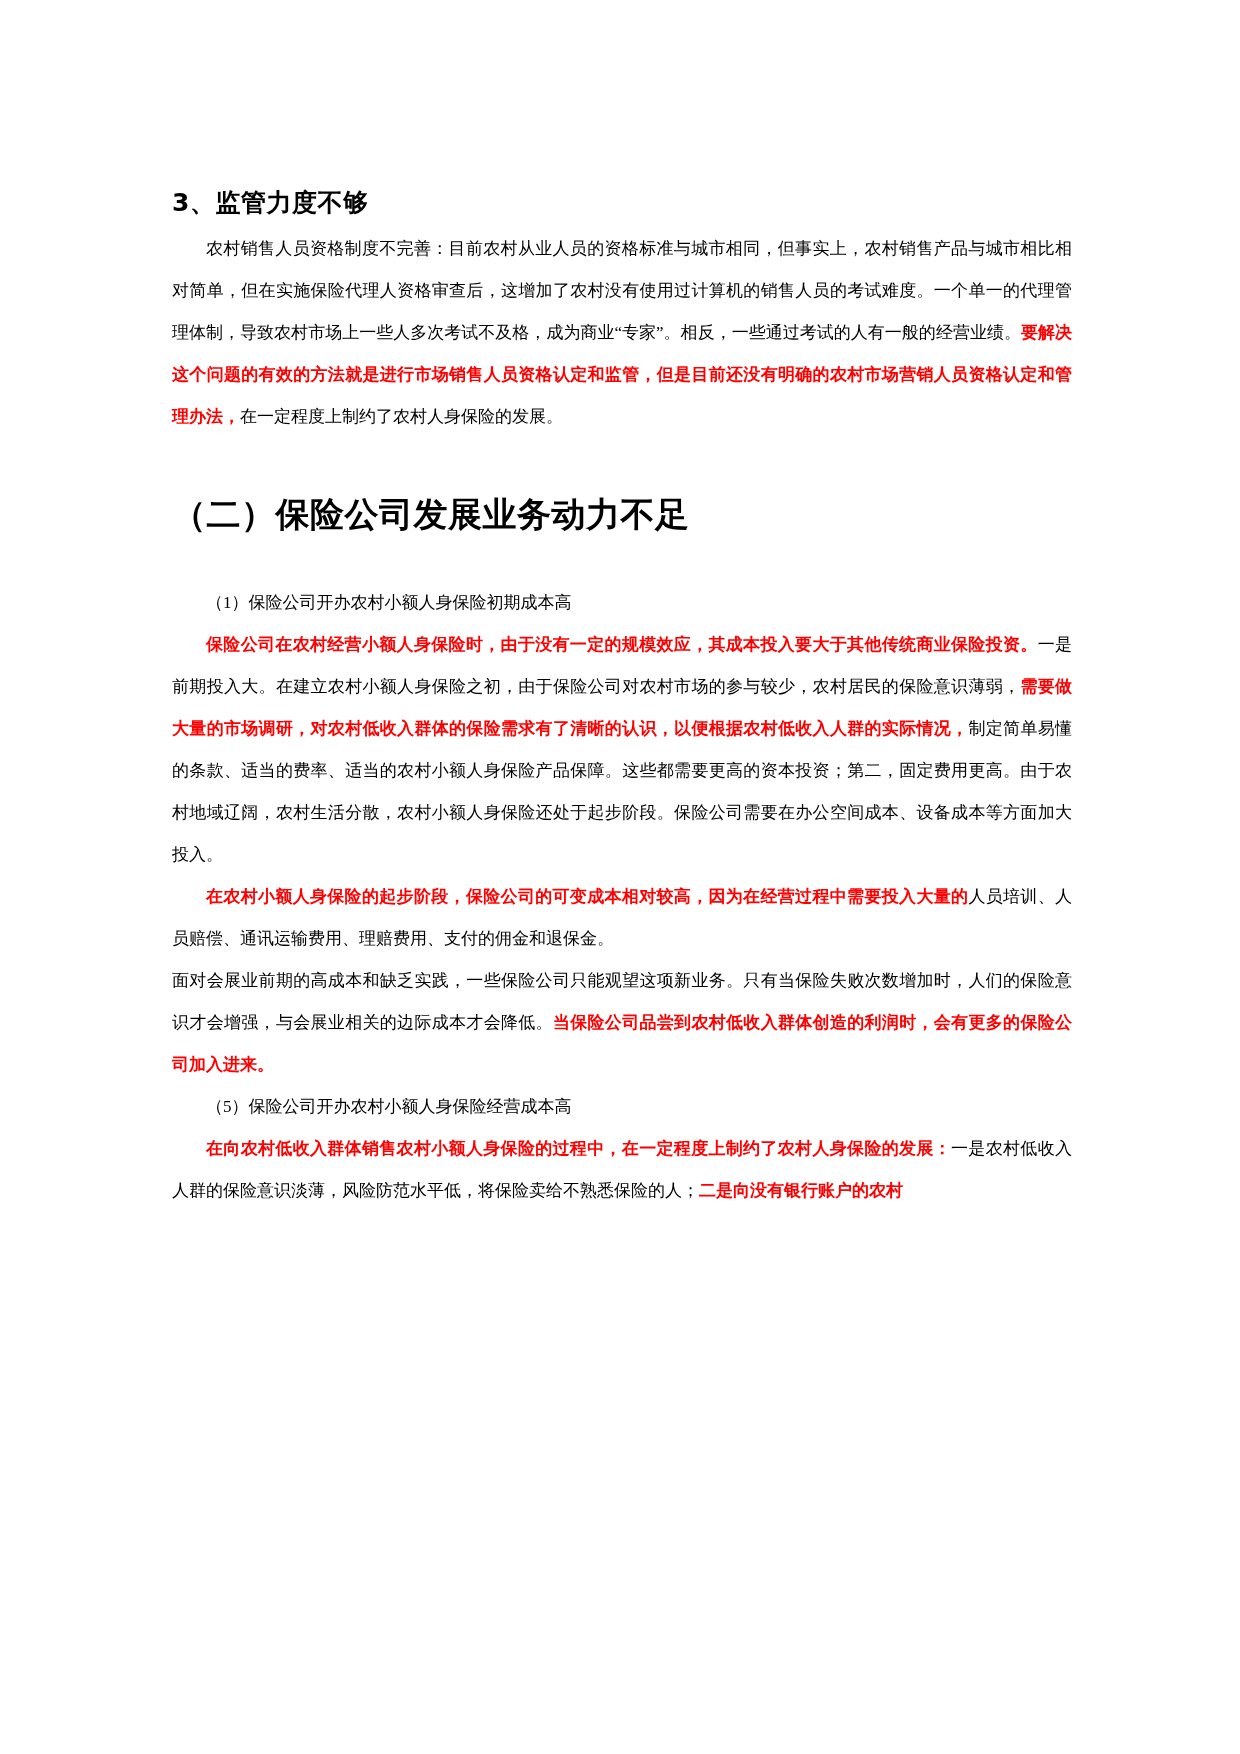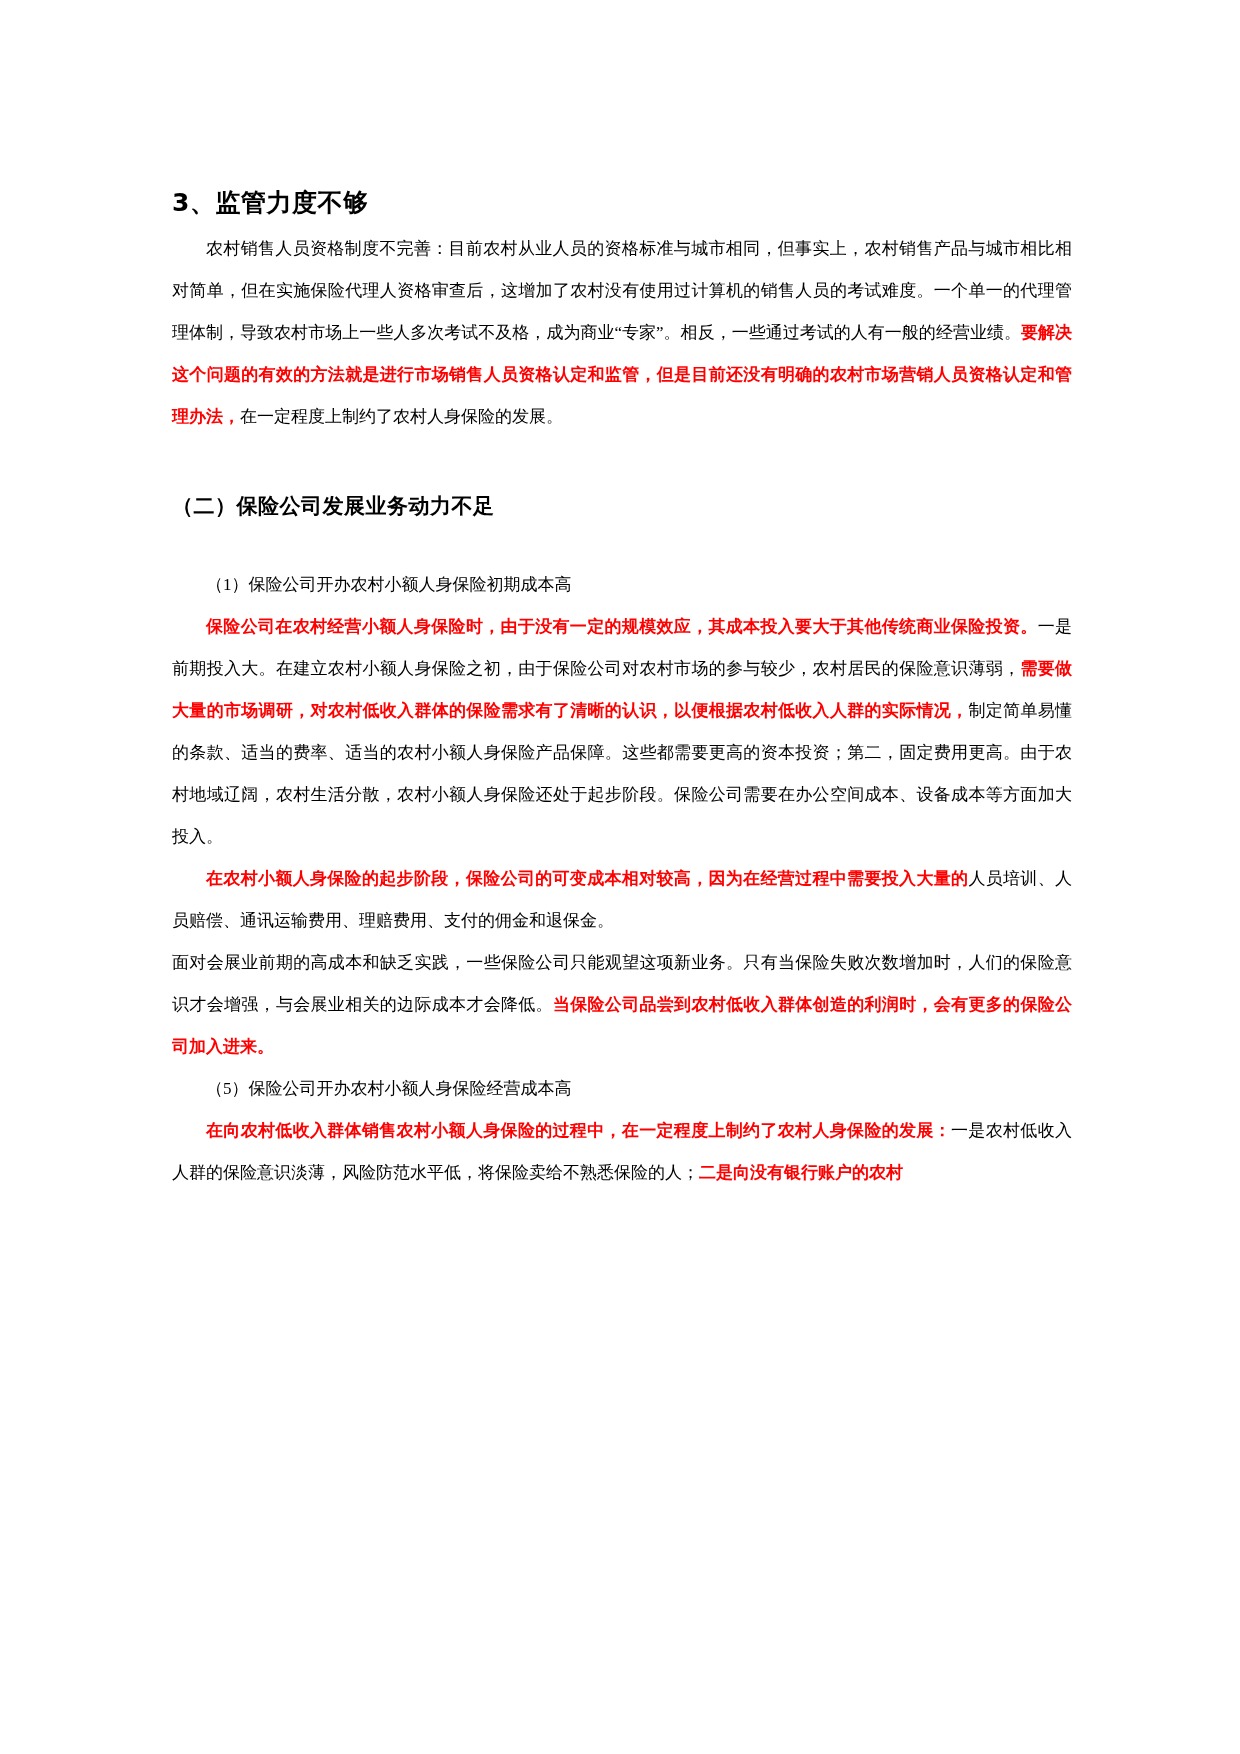--- a/index.html
+++ b/index.html
@@ -31,21 +31,21 @@
     font-weight: bold;
     font-size: 25px;
     line-height: 1.35;
     color: #000000;
     letter-spacing: 0.5px;
     margin: 0 0 8px 0;
   }
   .h-main {
     font-family: "DejaVu Sans", "Liberation Sans", sans-serif;
     font-weight: bold;
-    font-size: 21px;
+    font-size: 34px;
     line-height: 1.35;
     color: #000000;
     letter-spacing: 0.5px;
     margin: 0;
     padding: 0;
   }
 
   
   p.body {
     font-size: 17px;

